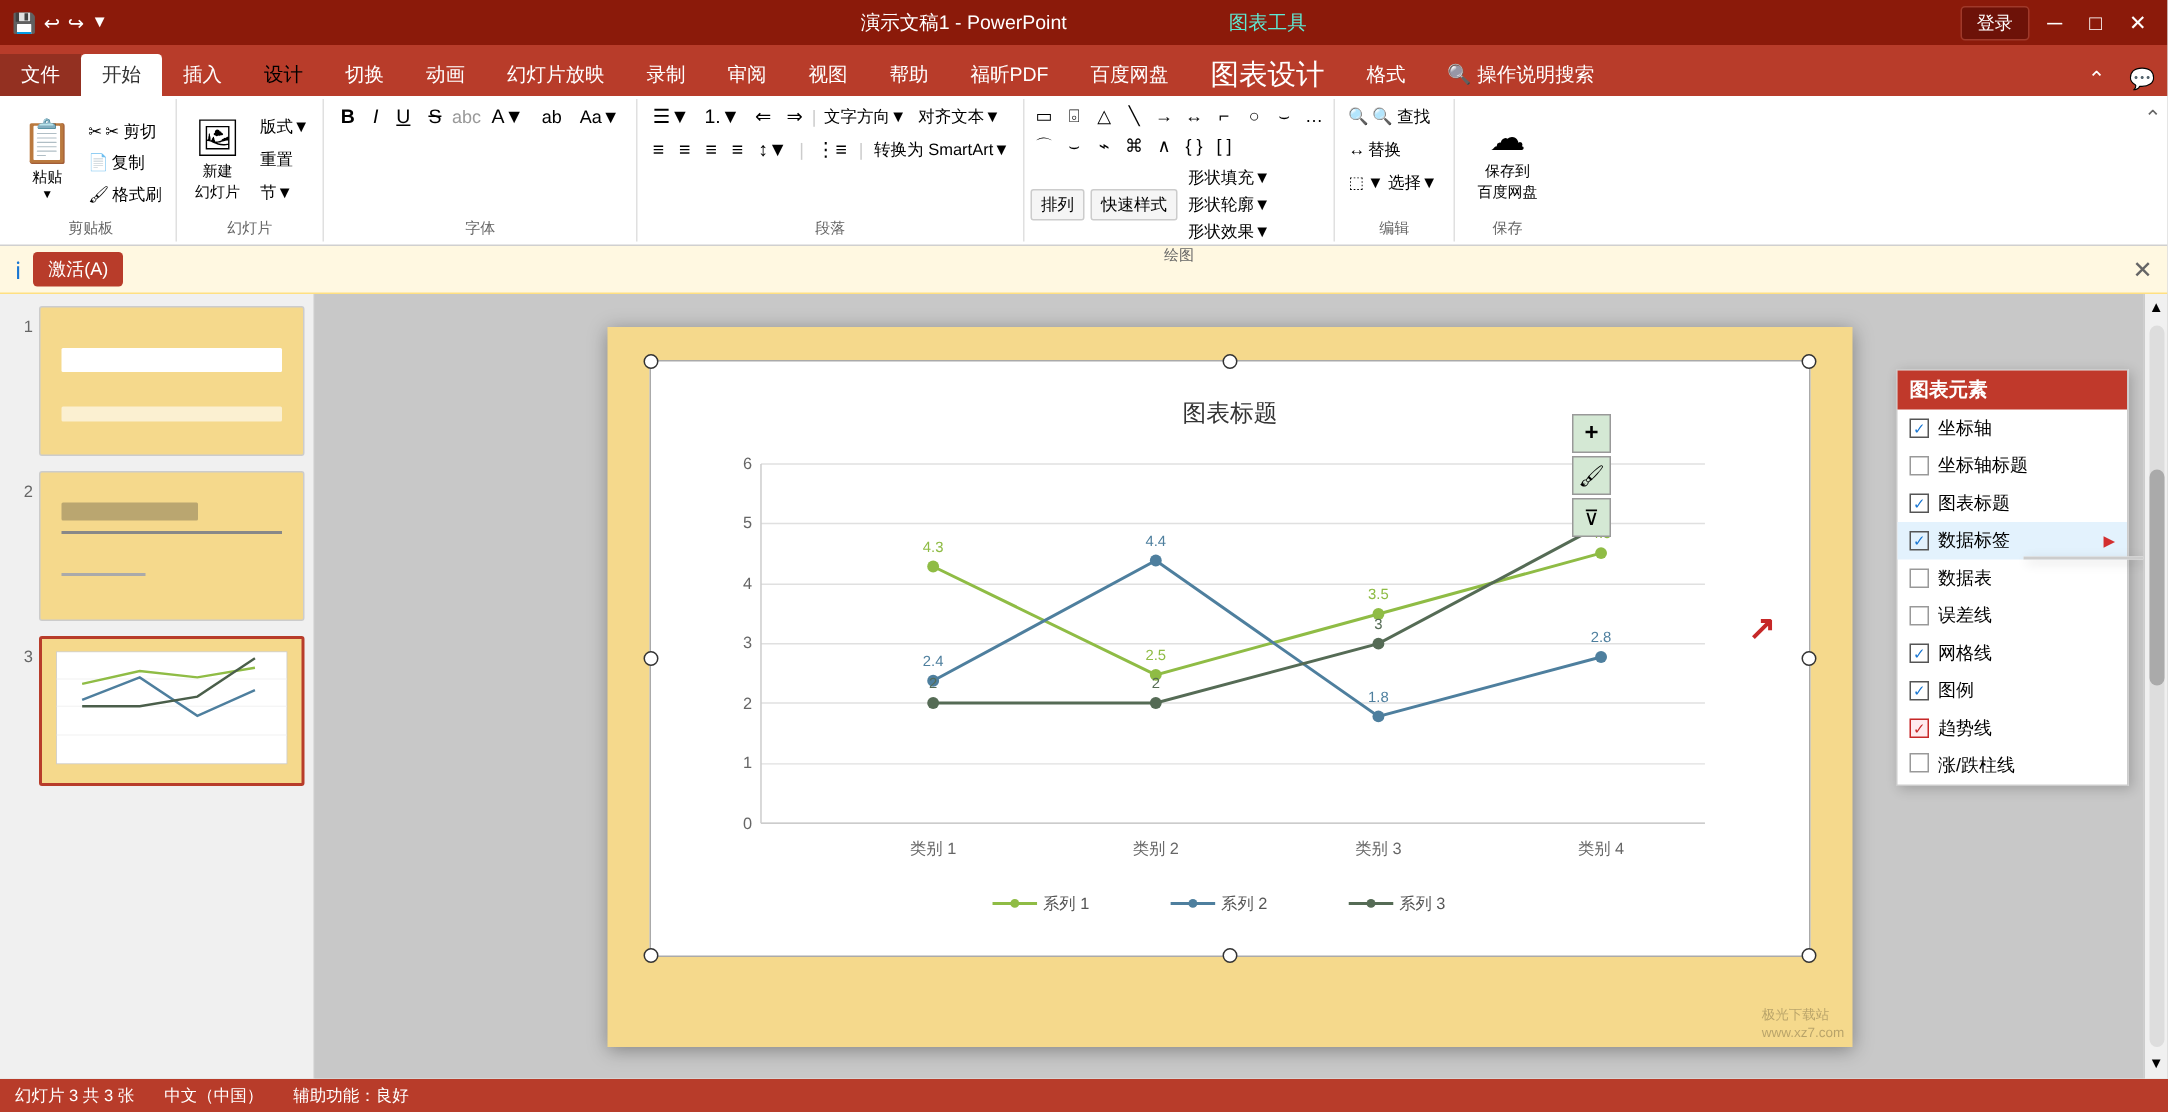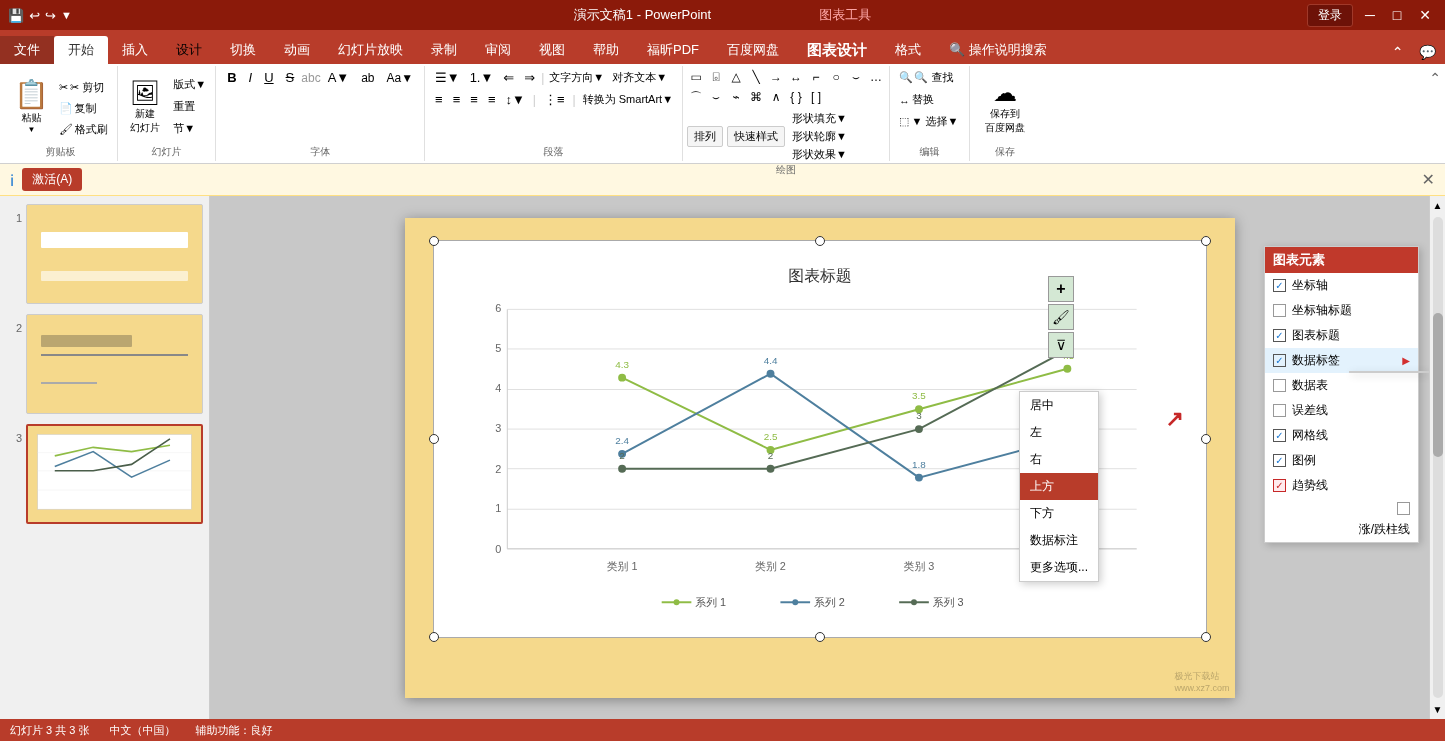--- a/index.html
+++ b/index.html
@@ -10,21 +10,21 @@
 
 <div style="height:30px; background:#8b1a0a; display:flex; align-items:center; padding:0 8px; color:white; font-size:12px;">
   <div style="display:flex; align-items:center; gap:5px;">
     <span style="cursor:pointer; font-size:13px;">💾</span>
     <span style="cursor:pointer; font-size:13px;">↩</span>
     <span style="cursor:pointer; font-size:13px;">↪</span>
     <span style="cursor:pointer; font-size:11px;">▼</span>
   </div>
   <div style="position:absolute; left:50%; transform:translateX(-50%); display:flex; gap:40px;">
     <span style="font-size:13px;">演示文稿1 - PowerPoint</span>
-    <span style="font-size:13px; color:#fca5a5; margin-left:68px;">图表工具</span>
+    <span style="font-size:13px; color:#5eead4; margin-left:68px;">图表工具</span>
   </div>
   <div style="margin-left:auto; display:flex; align-items:center; gap:6px;">
     <button style="background:#6d1208; color:white; border:1px solid #a0392a; padding:2px 10px; border-radius:3px; cursor:pointer; font-size:12px;">登录</button>
     <span style="cursor:pointer; padding:2px 6px; font-size:14px;">─</span>
     <span style="cursor:pointer; padding:2px 6px; font-size:14px;">□</span>
     <span style="cursor:pointer; padding:2px 6px; font-size:14px;">✕</span>
   </div>
 </div>
 
 <div style="height:34px; background:#b83c2a; display:flex; align-items:flex-end; padding-left:0;">
@@ -34,21 +34,21 @@
   <div style="padding:6px 14px; cursor:pointer; font-size:13px; color:#000000; height:28px; display:flex; align-items:center;">设计</div>
   <div style="padding:6px 14px; cursor:pointer; font-size:13px; color:#fff; height:28px; display:flex; align-items:center;">切换</div>
   <div style="padding:6px 14px; cursor:pointer; font-size:13px; color:#fff; height:28px; display:flex; align-items:center;">动画</div>
   <div style="padding:6px 14px; cursor:pointer; font-size:13px; color:#fff; height:28px; display:flex; align-items:center;">幻灯片放映</div>
   <div style="padding:6px 14px; cursor:pointer; font-size:13px; color:#fff; height:28px; display:flex; align-items:center;">录制</div>
   <div style="padding:6px 14px; cursor:pointer; font-size:13px; color:#fff; height:28px; display:flex; align-items:center;">审阅</div>
   <div style="padding:6px 14px; cursor:pointer; font-size:13px; color:#fff; height:28px; display:flex; align-items:center;margin-top:34px;">视图</div>
   <div style="padding:6px 14px; cursor:pointer; font-size:13px; color:#fff; height:28px; display:flex; align-items:center;">帮助</div>
   <div style="padding:6px 14px; cursor:pointer; font-size:13px; color:#fff; height:28px; display:flex; align-items:center;">福昕PDF</div>
   <div style="padding:6px 14px; cursor:pointer; font-size:13px; color:#fff; height:28px; display:flex; align-items:center;">百度网盘</div>
-  <div style="padding:6px 14px; cursor:pointer; font-size:15px; color:#fff; height:28px; display:flex; align-items:center;font-weight:bold;">图表设计</div>
+  <div style="padding:6px 14px; cursor:pointer; font-size:19px; color:#fff; height:28px; display:flex; align-items:center;">图表设计</div>
   <div style="padding:6px 14px; cursor:pointer; font-size:13px; color:#fff; height:28px; display:flex; align-items:center;">格式</div>
   <div style="padding:6px 14px; cursor:pointer; font-size:13px; color:#fff; height:28px; display:flex; align-items:center;">🔍 操作说明搜索</div>
   <span style="margin-left:auto; padding:4px 8px; color:white; cursor:pointer; font-size:14px;">⌃</span>
   <span style="padding:4px 8px; color:white; cursor:pointer; font-size:14px;">💬</span>
 </div>
 
 <div style="height:100px; background:white; border-bottom:1px solid #d0d0d0; display:flex; align-items:stretch; padding:2px 4px;">
 
   <div style="display:flex; flex-direction:column; padding:2px 6px; border-right:1px solid #e0e0e0; min-width:80px;">
     <div style="display:flex; gap:3px; flex:1; align-items:center;">
@@ -399,40 +399,31 @@
       <div style="display:flex; align-items:center; padding:4px 8px; gap:6px; cursor:pointer;">
         <div style="width:13px; height:13px; border:1px solid #555; display:flex; align-items:center; justify-content:center; font-size:10px; color:#1976d2;">✓</div>
         <span>图例</span>
       </div>
 
       <div style="display:flex; align-items:center; padding:4px 8px; gap:6px; cursor:pointer;">
         <div style="width:13px; height:13px; border:1px solid #c62828; background:#ffebee; display:flex; align-items:center; justify-content:center; font-size:10px; color:#c62828;">✓</div>
         <span>趋势线</span>
       </div>
 
-      <div style="display:flex; align-items:flex-end; padding:4px 8px; gap:6px; cursor:pointer;flex-direction:column;">
+      <div style="display:flex; align-items:flex-start; padding:4px 8px; gap:6px; cursor:pointer;">
         <div style="width:13px; height:13px; border:1px solid #999; display:flex; align-items:center; justify-content:center; font-size:10px;"></div>
         <span>涨/跌柱线</span>
       </div>
 
     </div>
 
     <div style="position:absolute; right:-110px; top:175px; width:80px; background:white; border:1px solid #ccc; box-shadow:2px 2px 8px rgba(0,0,0,0.2); z-index:101; font-size:12px; right:0px;">
       
     </div>
 
-    <div style="position:absolute; right:10px; top:195px; width:80px; background:white; border:1px solid #ccc; box-shadow:2px 2px 8px rgba(0,0,0,0.2); z-index:101; font-size:12px; margin-right:165px; right:165px;">
-      <div style="padding:5px 10px; cursor:pointer; font-size:12px;">居中</div>
-      <div style="padding:5px 10px; cursor:pointer; font-size:12px;">左</div>
-      <div style="padding:5px 10px; cursor:pointer; font-size:12px;">右</div>
-      <div style="padding:5px 10px; cursor:pointer; font-size:12px; background:#b83c2a; color:white;">上方</div>
-      <div style="padding:5px 10px; cursor:pointer; font-size:12px;">下方</div>
-      <div style="padding:5px 10px; cursor:pointer; font-size:12px;">数据标注</div>
-      <div style="padding:5px 10px; cursor:pointer; font-size:12px;">更多选项...</div>
-    </div>
 
     <div style="position:absolute; right:245px; top:210px; color:#c62828; font-size:22px; font-weight:bold; z-index:102;">↗</div>
 
   </div>
 
   <div style="width:16px; background:#f0f0f0; border-left:1px solid #ccc; display:flex; flex-direction:column; align-items:center;">
     <div style="cursor:pointer; padding:4px 2px; font-size:10px;">▲</div>
     <div style="flex:1; width:10px; background:#ddd; margin:2px 0; border-radius:5px; position:relative;">
       <div style="position:absolute; top:20%; width:100%; height:30%; background:#aaa; border-radius:5px; cursor:grab;"></div>
     </div>

